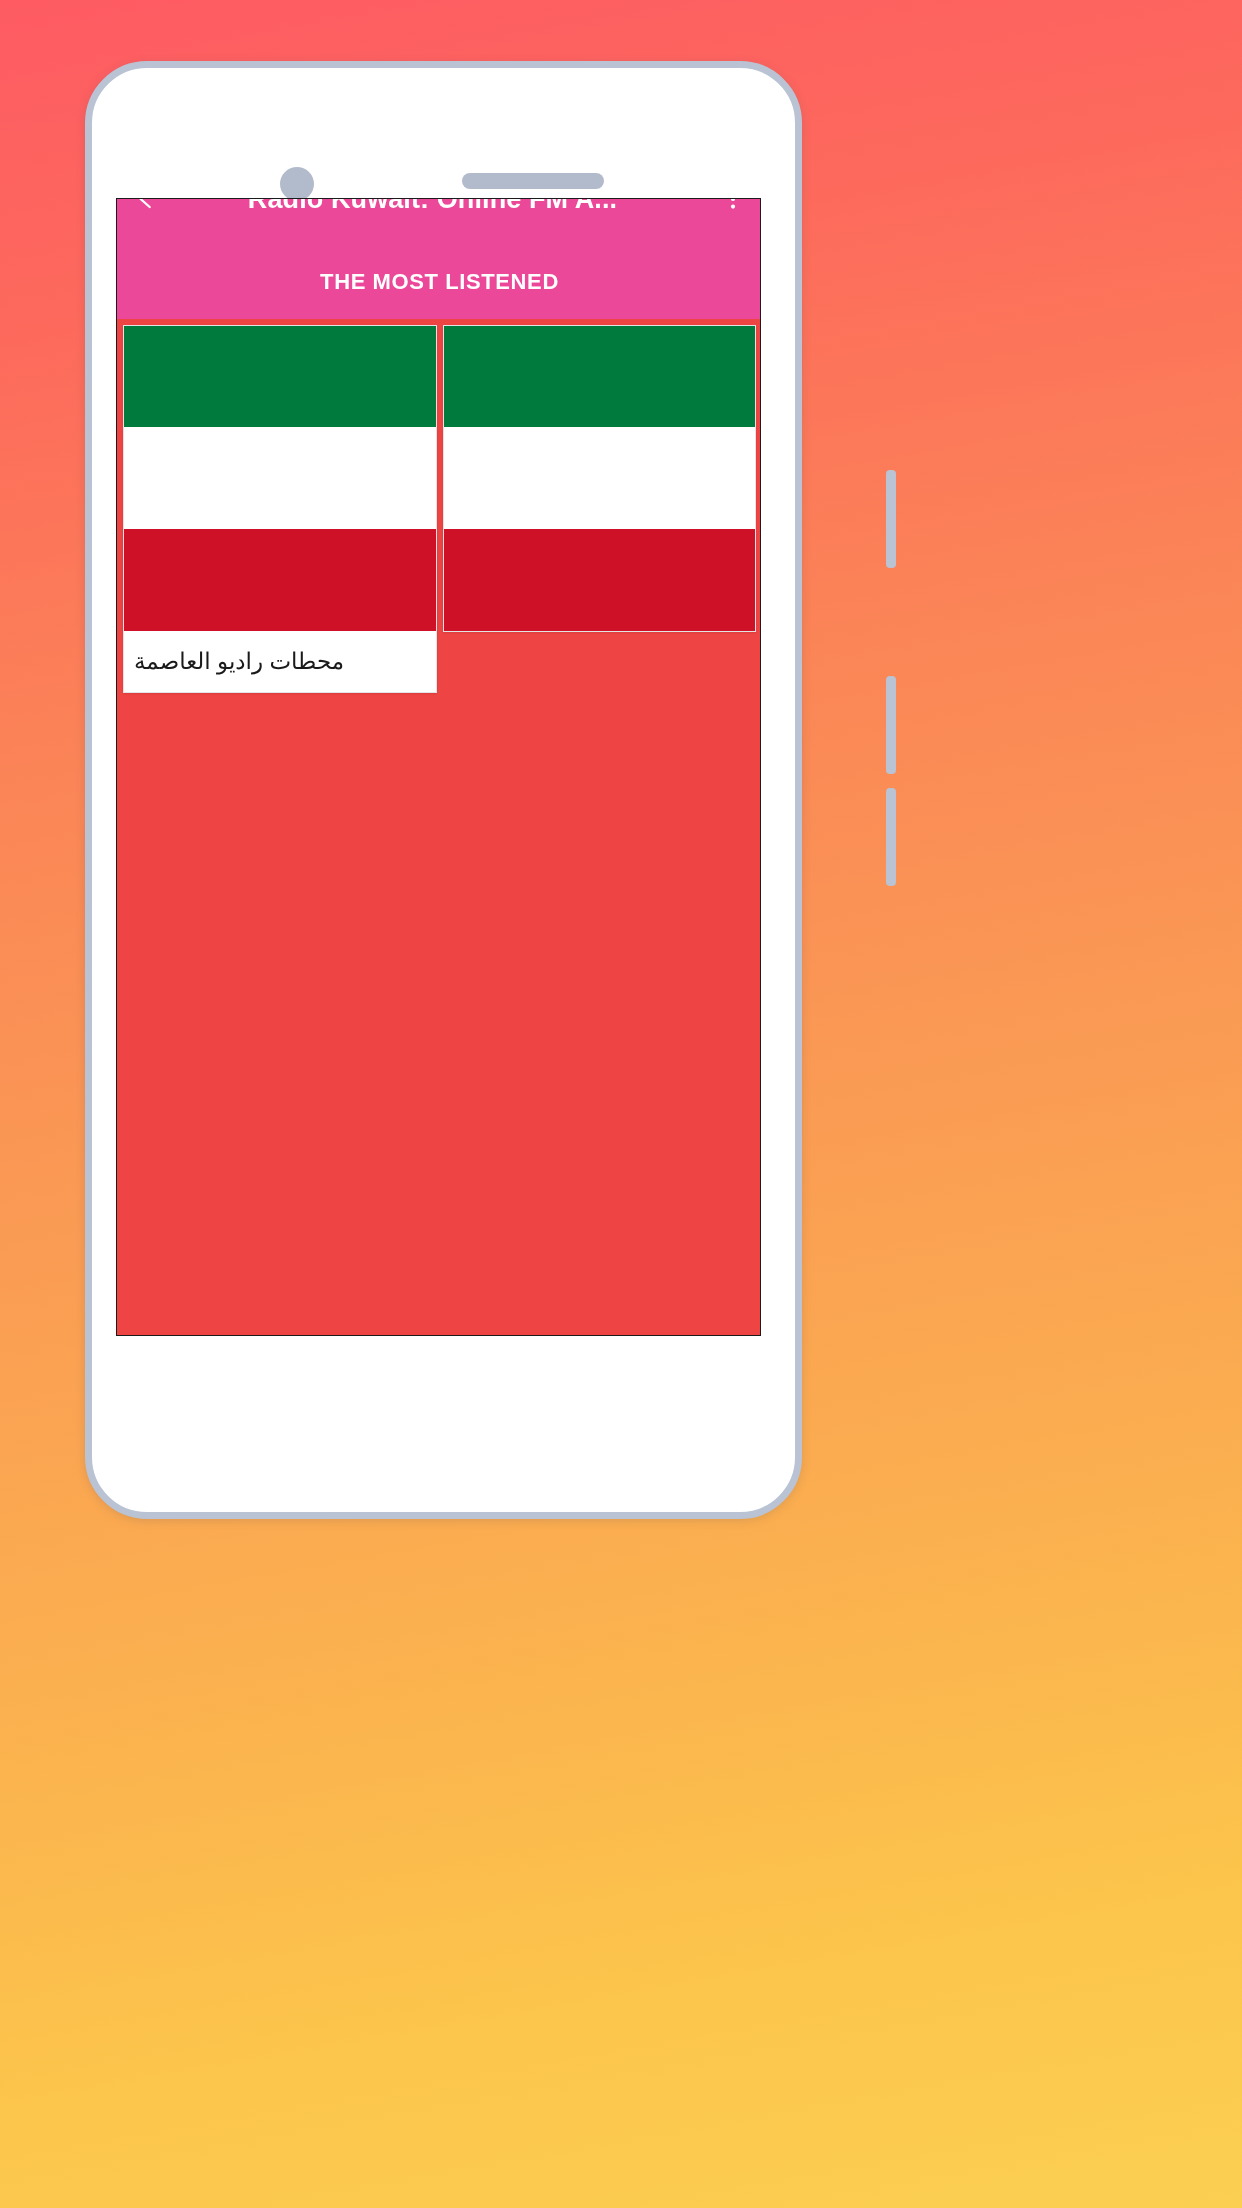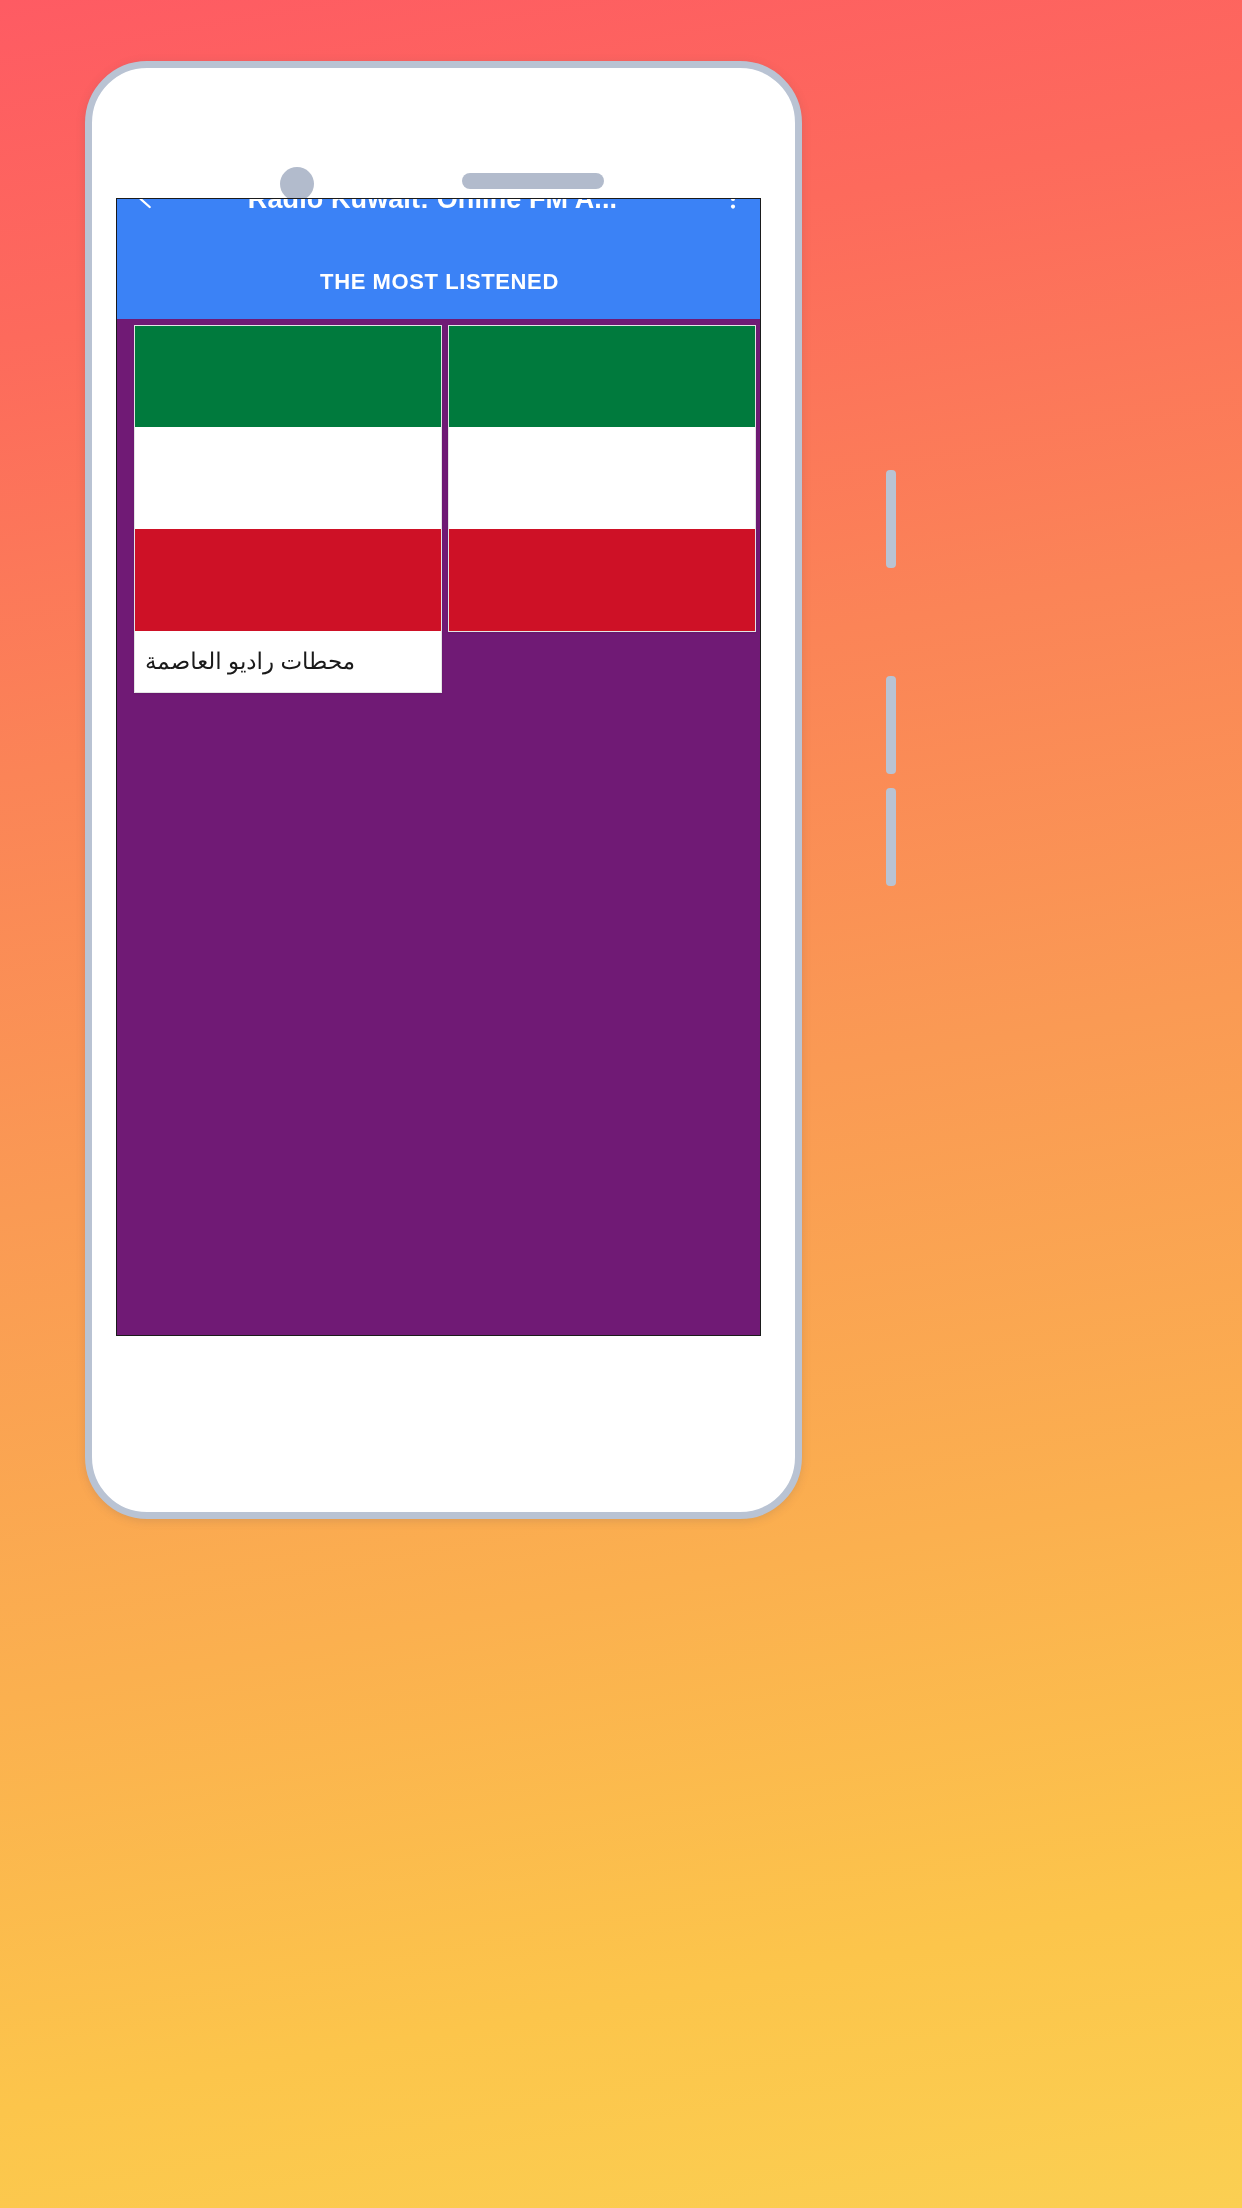--- a/index.html
+++ b/index.html
@@ -92,21 +92,21 @@
     overflow: hidden;
   }
 
   
   #app-bar {
     position: absolute;
     left: 0;
     top: 0;
     width: 645px;
     height: 120px;
-    background: #3b82f6;
+    background: #ec4899;
   }
   #app-bar-row {
     position: absolute;
     left: 0;
     top: -22px;
     width: 645px;
     height: 44px;
     display: flex;
     align-items: center;
   }
@@ -163,22 +163,22 @@
     box-sizing: border-box;
   }
 
   
   #content {
     position: absolute;
     left: 0;
     top: 120px;
     width: 645px;
     height: 1018px;
-    background: #701a75;
-    padding: 6px 3px 0 14px;
+    background: #ef4444;
+    padding: 6px 3px 0 3px;
     box-sizing: border-box;
   }
   #card-grid {
     display: flex;
     flex-wrap: wrap;
   }
   .card {
     width: 50%;
     box-sizing: border-box;
     padding: 0 3px;

